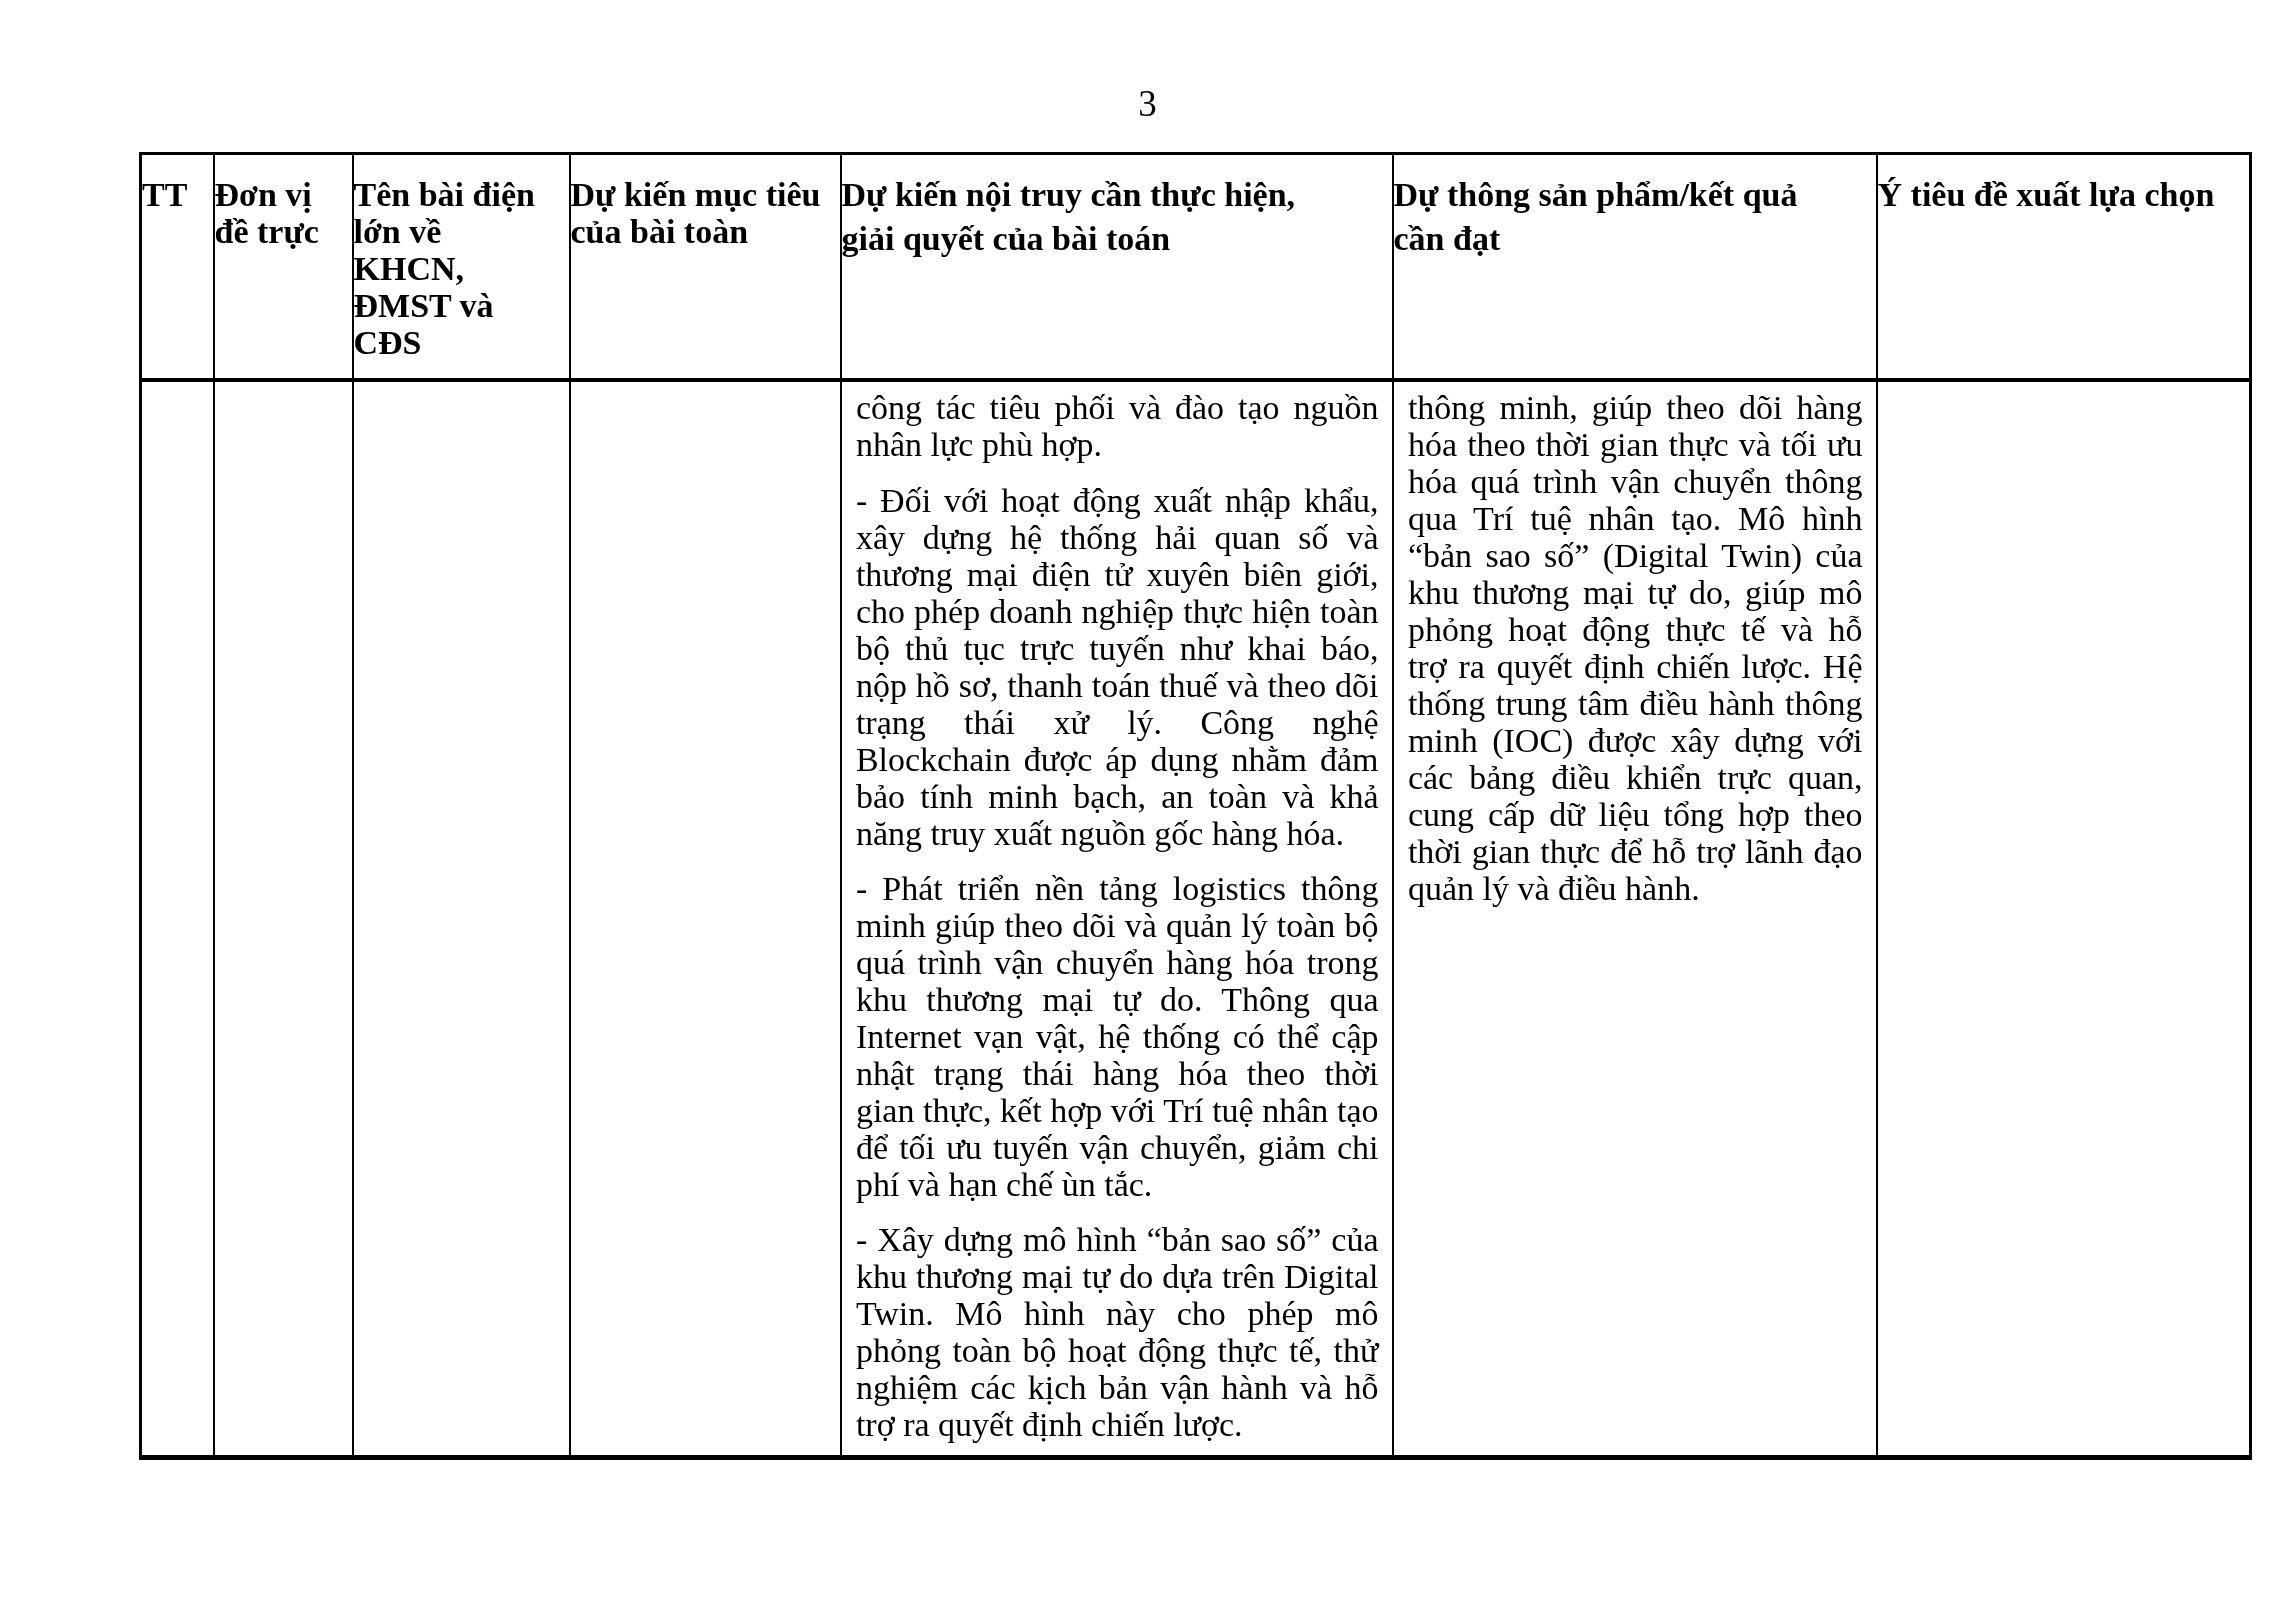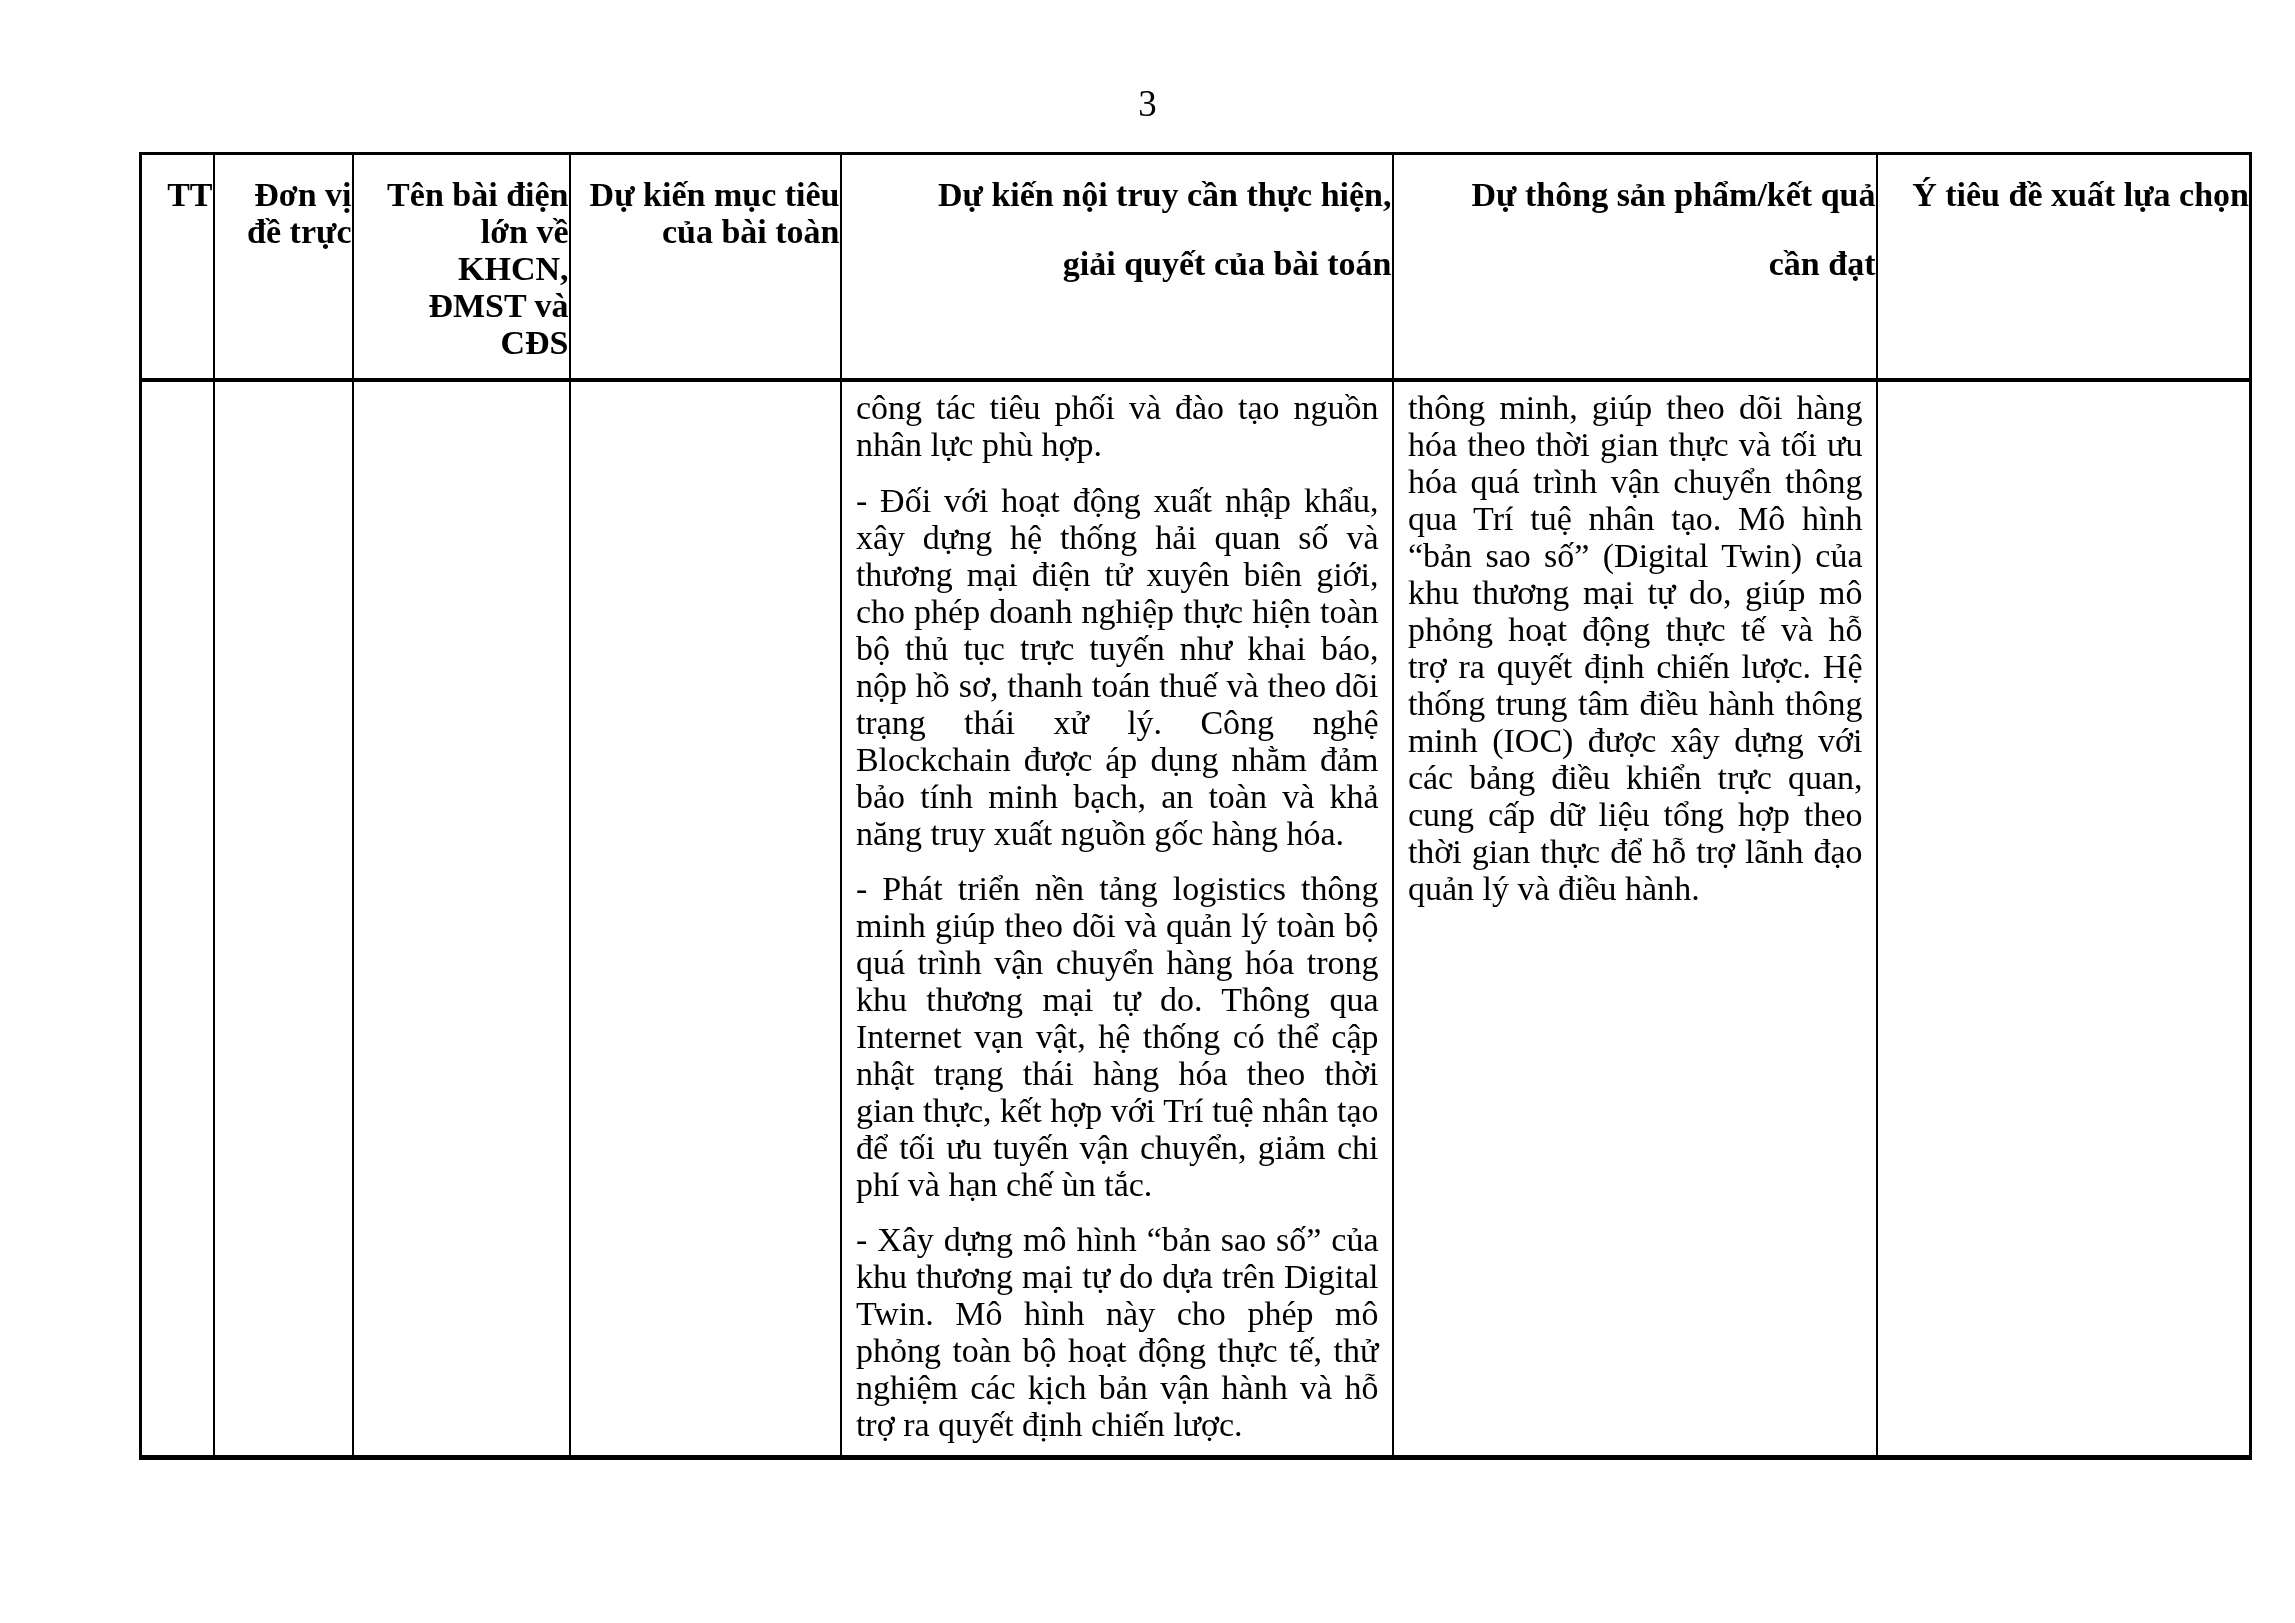--- a/index.html
+++ b/index.html
@@ -36,25 +36,25 @@
     border: 2px solid #000;
     vertical-align: top;
     padding: 0;
   }
   thead th {
     border-bottom: 4.6px solid #000;
     height: 226px;
     font-weight: bold;
     font-size: 34px;
     line-height: 37px;
-    text-align: right;
+    text-align: left;
     padding-top: 21px;
   }
   .hline { display: block; white-space: nowrap; }
-  .hline-gap { margin-top: 32px; }
+  .hline-gap { margin-top: 7px; }
   tbody tr { height: 1078px; }
   td.text-cell {
     font-size: 34px;
     line-height: 37px;
     text-align: justify;
     padding: 7.9px 13px 0 14.4px;
   }
   td.text-cell p { margin: 0 0 18.3px 0; }
   td.text-cell p:last-child { margin-bottom: 0; }
 </style>

